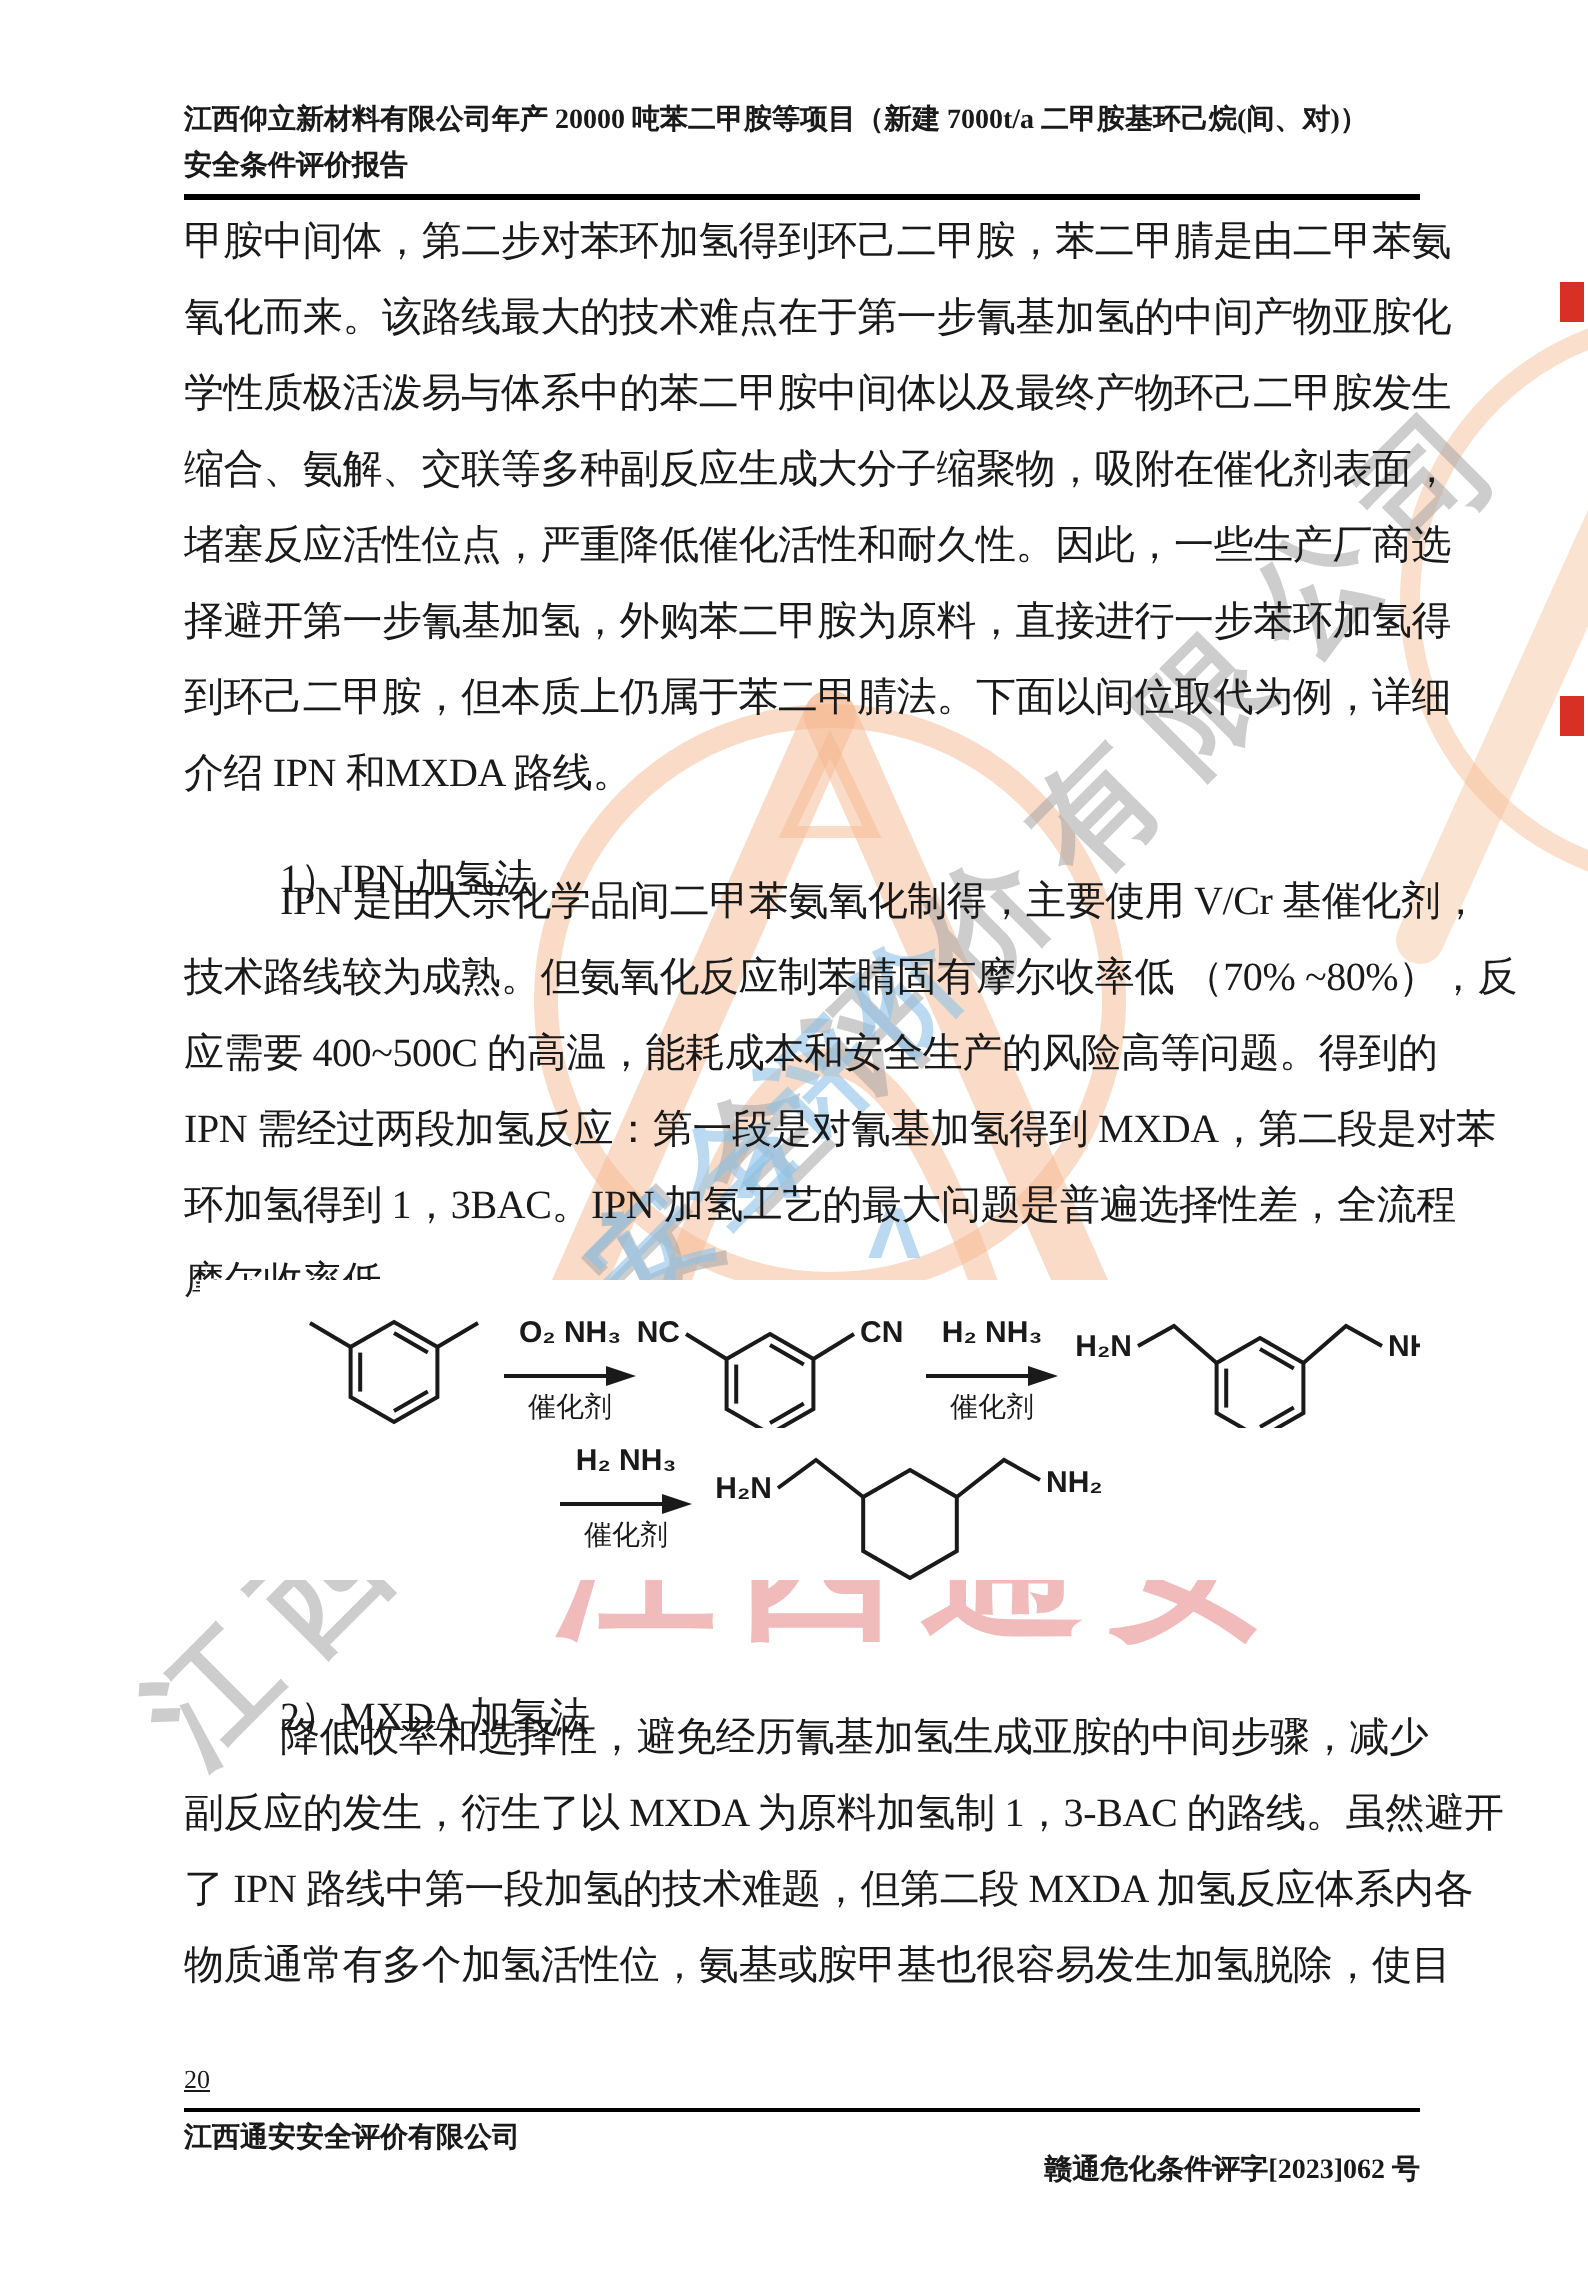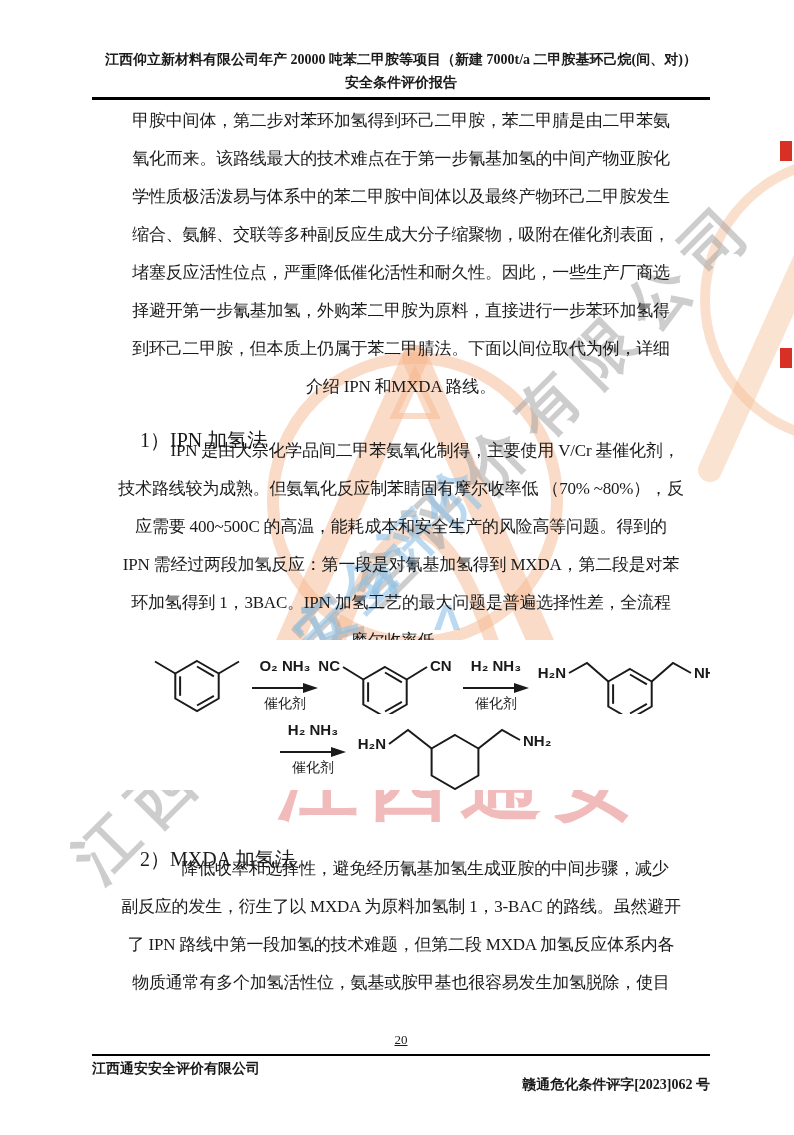--- a/index.html
+++ b/index.html
@@ -18,38 +18,38 @@
            transform-origin:0 50%;font-family:"Liberation Sans",sans-serif;}
   .wm-lambda1{position:absolute;left:368px;top:560px;font-size:42px;font-weight:700;
            color:var(--wm-blue,#8fc3e8);opacity:.6;font-family:"DejaVu Sans",sans-serif;}
   .wm-lambda2{position:absolute;left:434px;top:598px;font-size:34px;font-weight:700;
            color:var(--wm-blue,#8fc3e8);opacity:.6;font-family:"DejaVu Sans",sans-serif;}
   .wm-red{position:absolute;left:276px;top:742px;font-size:82px;line-height:1;
           font-weight:700;letter-spacing:10px;white-space:nowrap;
           color:var(--wm-red,#e88f8f);opacity:.6;font-family:"Liberation Sans",sans-serif;}
   
   .content{position:absolute;inset:0;z-index:1;}
-  .hdr{position:absolute;left:92px;width:618px;text-align:center;
+  .hdr{position:absolute;left:92px;width:618px;
        font-size:14px;font-weight:700;white-space:nowrap;}
   .hdr1{top:51px;} .hdr2{top:74px;}
   .rule{position:absolute;left:92px;width:618px;height:3px;background:#000;}
   .rule-top{top:97px;} .rule-bottom{top:1054px;height:2px;}
   .blk{position:absolute;left:92px;width:618px;}
-  .bl{height:38px;line-height:38px;font-size:17px;letter-spacing:-0.2px;
-      white-space:nowrap;overflow:visible;text-align:center;}
+  .bl{height:38px;line-height:38px;font-size:20px;letter-spacing:-0.2px;
+      white-space:nowrap;overflow:visible;}
   .ind{padding-left:48px;}
   .heading{position:absolute;left:140px;height:38px;line-height:38px;font-size:20px;white-space:nowrap;margin-top:28px;}
   .scheme{position:absolute;left:100px;background:#fff;}
   .scheme line,.scheme polygon.bond,.scheme polyline{stroke:#1a1a1a;stroke-width:2;fill:none;}
   .scheme polygon.head{fill:#1a1a1a;stroke:none;}
   .scheme text{font-family:"Liberation Sans","DejaVu Sans",sans-serif;fill:#1a1a1a;}
   .rg{font-size:15px;font-weight:700;}
   .cat{font-size:14px;font-family:"Liberation Serif","DejaVu Serif",serif;}
   .sub{font-size:15px;font-weight:700;}
-  .pagenum{position:absolute;left:92px;width:618px;top:1032px;text-align:center;font-size:13px;text-decoration:underline;}
+  .pagenum{position:absolute;left:92px;width:618px;top:1032px;font-size:13px;text-decoration:underline;}
   .foot{position:absolute;top:1060px;font-size:14px;font-weight:600;white-space:nowrap;}
   .foot-left{left:92px;} .foot-right{right:84px;margin-top:16px;}
   .rev{position:absolute;width:12px;height:20px;background:#d93025;right:2px;}
   .rev1{top:141px;} .rev2{top:348px;}
 </style>
 </head>
 <body>
 
 <div class="page">
 

